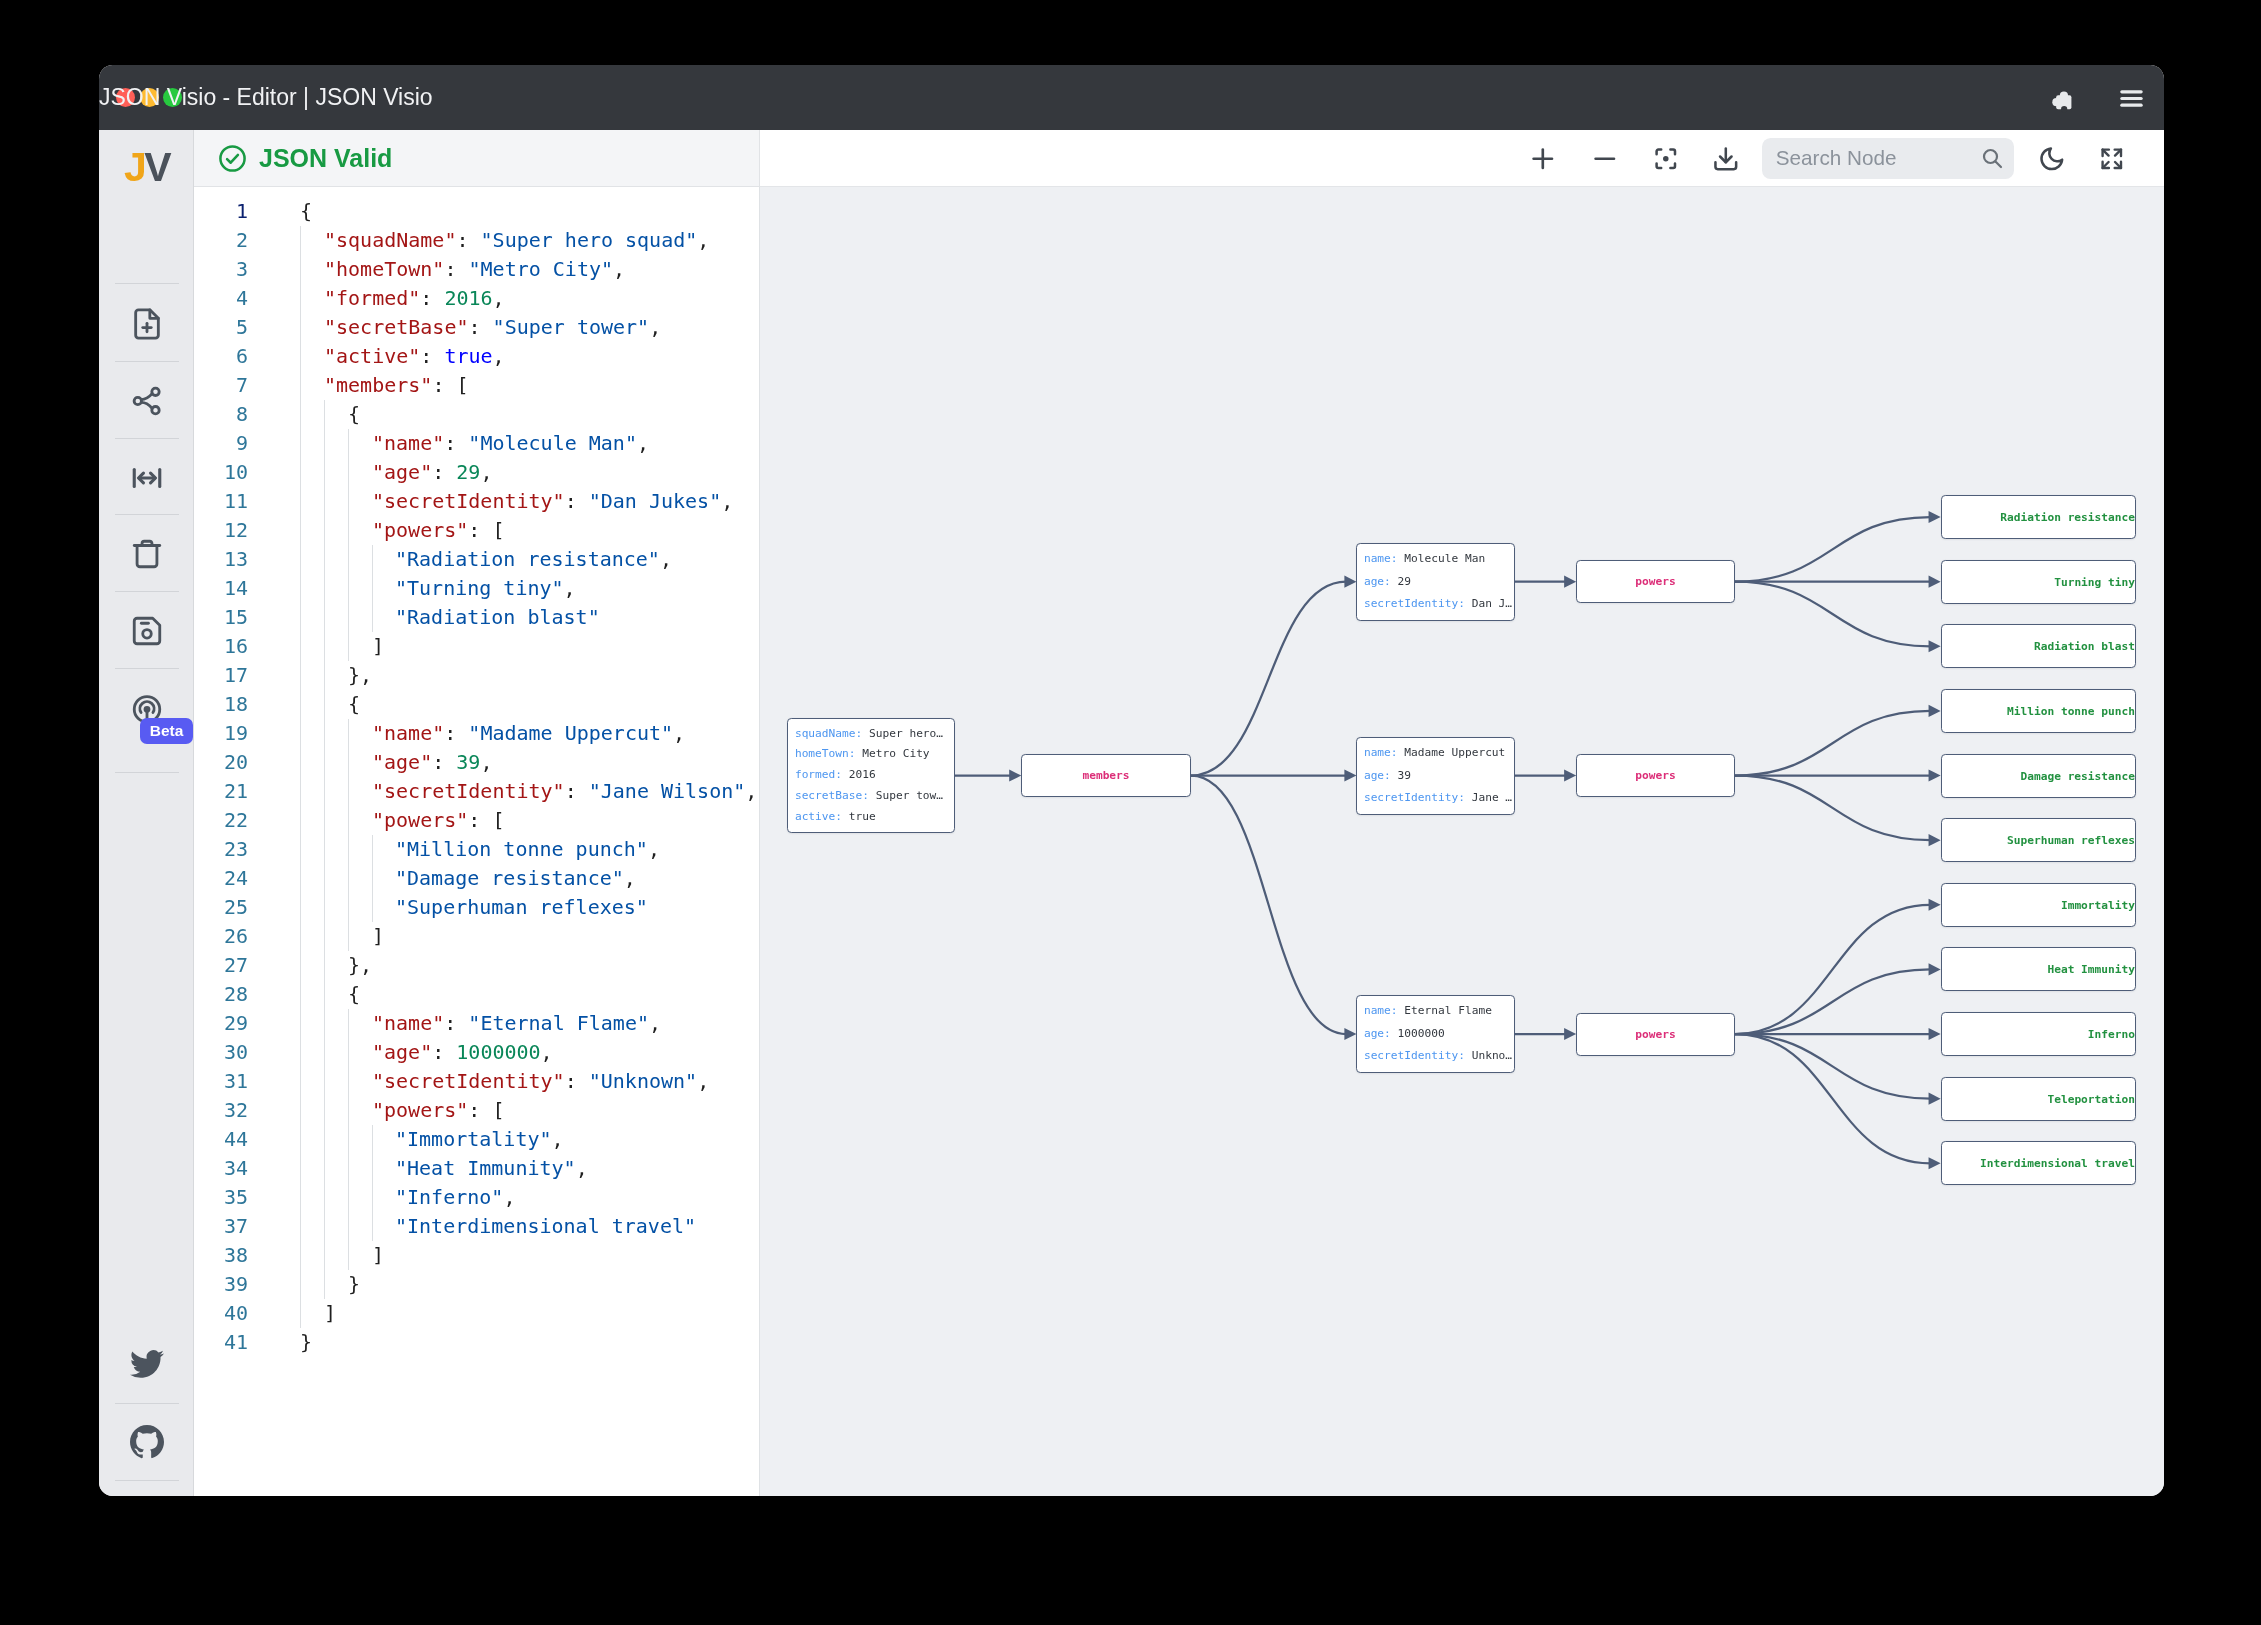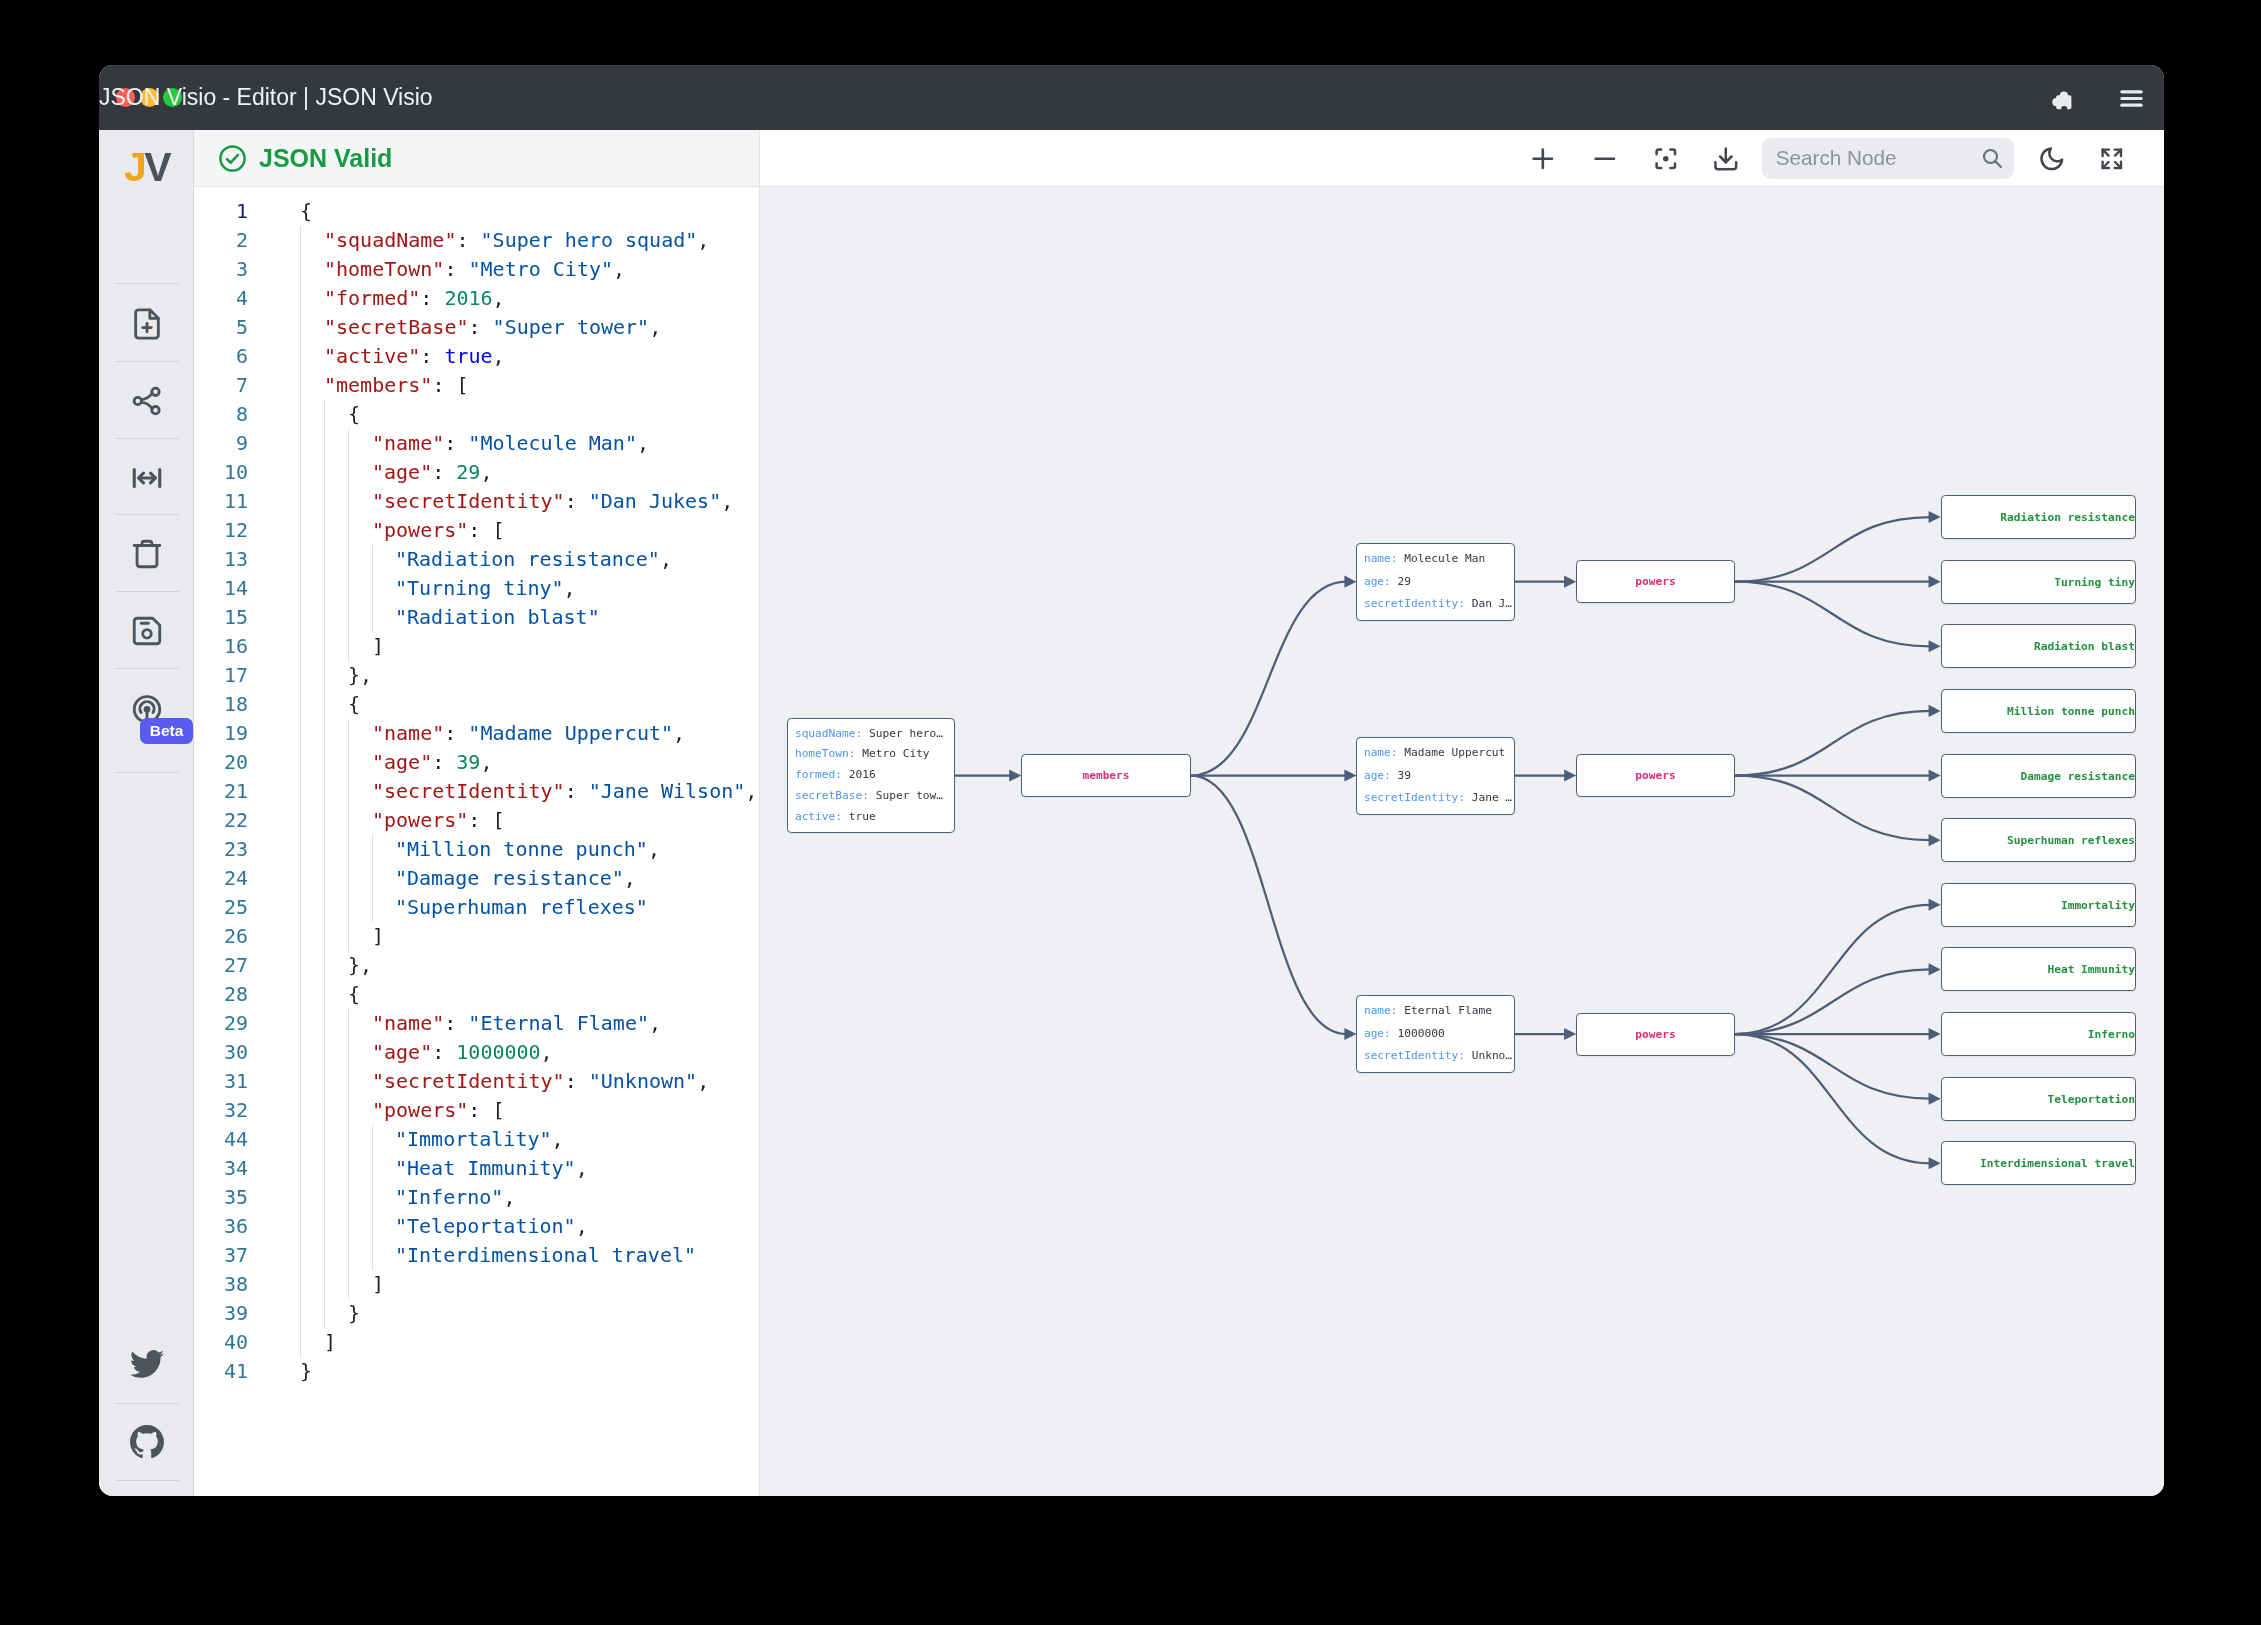--- a/index.html
+++ b/index.html
@@ -229,21 +229,20 @@
           <div class="cl"><span class="num">26</span><span class="guide" style="left: 106px;"></span><span class="guide" style="left: 130px;"></span><span class="guide" style="left: 154px;"></span><span class="txt" style="padding-left: 72px;"><span class="tk-p">]</span></span></div>
           <div class="cl"><span class="num">27</span><span class="guide" style="left: 106px;"></span><span class="guide" style="left: 130px;"></span><span class="txt" style="padding-left: 48px;"><span class="tk-p">},</span></span></div>
           <div class="cl"><span class="num">28</span><span class="guide" style="left: 106px;"></span><span class="guide" style="left: 130px;"></span><span class="txt" style="padding-left: 48px;"><span class="tk-p">{</span></span></div>
           <div class="cl"><span class="num">29</span><span class="guide" style="left: 106px;"></span><span class="guide" style="left: 130px;"></span><span class="guide" style="left: 154px;"></span><span class="txt" style="padding-left: 72px;"><span class="tk-k">"name"</span><span class="tk-p">: </span><span class="tk-s">"Eternal Flame"</span><span class="tk-p">,</span></span></div>
           <div class="cl"><span class="num">30</span><span class="guide" style="left: 106px;"></span><span class="guide" style="left: 130px;"></span><span class="guide" style="left: 154px;"></span><span class="txt" style="padding-left: 72px;"><span class="tk-k">"age"</span><span class="tk-p">: </span><span class="tk-n">1000000</span><span class="tk-p">,</span></span></div>
           <div class="cl"><span class="num">31</span><span class="guide" style="left: 106px;"></span><span class="guide" style="left: 130px;"></span><span class="guide" style="left: 154px;"></span><span class="txt" style="padding-left: 72px;"><span class="tk-k">"secretIdentity"</span><span class="tk-p">: </span><span class="tk-s">"Unknown"</span><span class="tk-p">,</span></span></div>
           <div class="cl"><span class="num">32</span><span class="guide" style="left: 106px;"></span><span class="guide" style="left: 130px;"></span><span class="guide" style="left: 154px;"></span><span class="txt" style="padding-left: 72px;"><span class="tk-k">"powers"</span><span class="tk-p">: [</span></span></div>
           <div class="cl"><span class="num">44</span><span class="guide" style="left: 106px;"></span><span class="guide" style="left: 130px;"></span><span class="guide" style="left: 154px;"></span><span class="guide" style="left: 178px;"></span><span class="txt" style="padding-left: 95px;"><span class="tk-s">"Immortality"</span><span class="tk-p">,</span></span></div>
           <div class="cl"><span class="num">34</span><span class="guide" style="left: 106px;"></span><span class="guide" style="left: 130px;"></span><span class="guide" style="left: 154px;"></span><span class="guide" style="left: 178px;"></span><span class="txt" style="padding-left: 95px;"><span class="tk-s">"Heat Immunity"</span><span class="tk-p">,</span></span></div>
           <div class="cl"><span class="num">35</span><span class="guide" style="left: 106px;"></span><span class="guide" style="left: 130px;"></span><span class="guide" style="left: 154px;"></span><span class="guide" style="left: 178px;"></span><span class="txt" style="padding-left: 95px;"><span class="tk-s">"Inferno"</span><span class="tk-p">,</span></span></div>
-          <div class="cl"><span class="num">36</span><span class="guide" style="left: 106px;"></span><span class="guide" style="left: 130px;"></span><span class="guide" style="left: 154px;"></span><span class="guide" style="left: 178px;"></span><span class="txt" style="padding-left: 95px;"><span class="tk-s">"Teleportation"</span><span class="tk-p">,</span></span></div>
           <div class="cl"><span class="num">37</span><span class="guide" style="left: 106px;"></span><span class="guide" style="left: 130px;"></span><span class="guide" style="left: 154px;"></span><span class="guide" style="left: 178px;"></span><span class="txt" style="padding-left: 95px;"><span class="tk-s">"Interdimensional travel"</span></span></div>
           <div class="cl"><span class="num">38</span><span class="guide" style="left: 106px;"></span><span class="guide" style="left: 130px;"></span><span class="guide" style="left: 154px;"></span><span class="txt" style="padding-left: 72px;"><span class="tk-p">]</span></span></div>
           <div class="cl"><span class="num">39</span><span class="guide" style="left: 106px;"></span><span class="guide" style="left: 130px;"></span><span class="txt" style="padding-left: 48px;"><span class="tk-p">}</span></span></div>
           <div class="cl"><span class="num">40</span><span class="guide" style="left: 106px;"></span><span class="txt" style="padding-left: 24px;"><span class="tk-p">]</span></span></div>
           <div class="cl"><span class="num">41</span><span class="txt" style="padding-left: 0px;"><span class="tk-p">}</span></span></div>
         </div>
     </div>
 
     <div class="graph-toolbar">
       <div class="gt-btn" style="left:763px">

